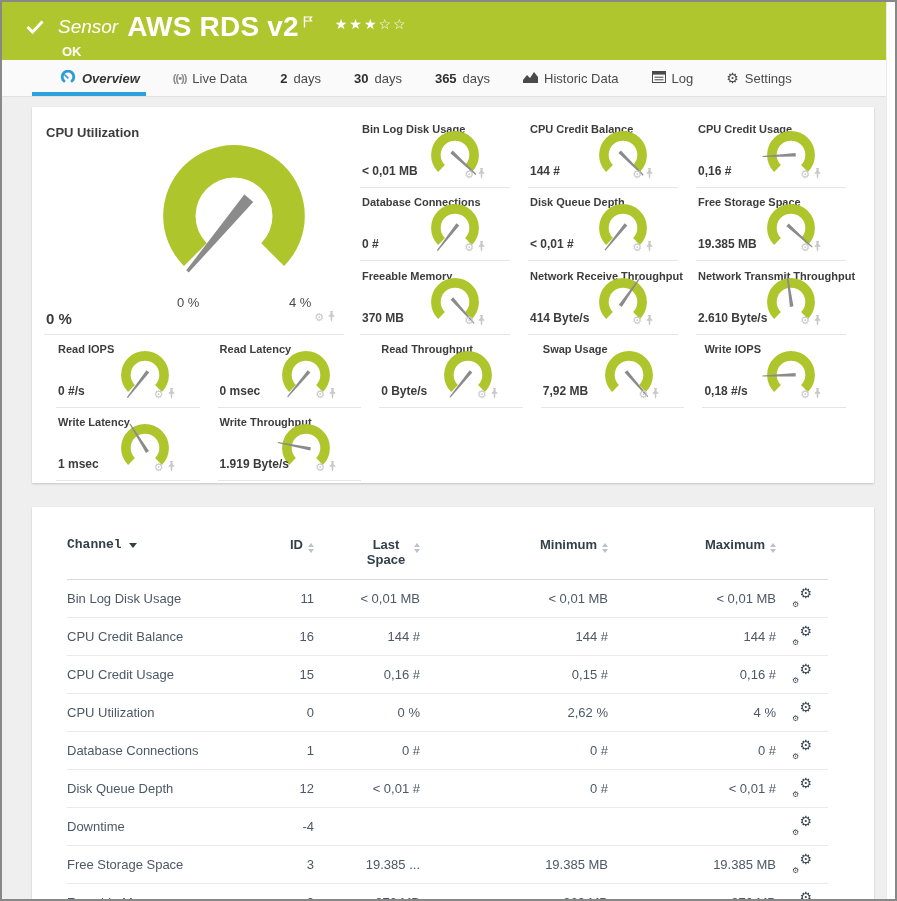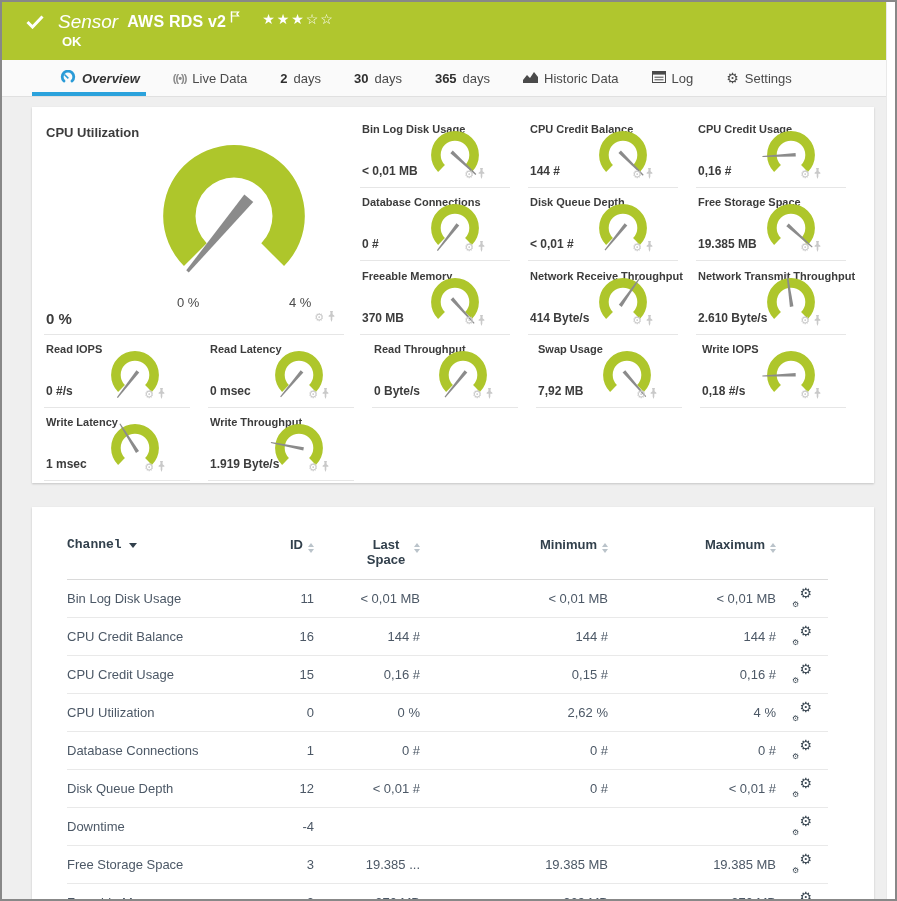--- a/index.html
+++ b/index.html
@@ -8,21 +8,21 @@
            display:flex; overflow:hidden; }
   .page { flex:1; display:flex; flex-direction:column; min-width:0; }
   .scroll-strip { width:9px; background:#fff; border-left:1px solid #e9e9e9; }
 
   
   .sensor-header { background:#b0c62e; color:#fff; height:58px; flex:none;
                    padding:9px 0 0 24px; }
   .hrow1 { display:flex; align-items:center; }
   .check-icon { margin-right:14px; display:inline-flex; }
   .sensor-label { font-style:italic; font-size:19px; margin-right:9px; }
-  .sensor-name { font-size:16px; font-weight:bold; letter-spacing:.2px; }
+  .sensor-name { font-size:28px; font-weight:bold; letter-spacing:.2px; }
   .flag-icon { margin:-10px 0 0 4px; display:inline-flex; }
   .stars { font-size:14px; letter-spacing:2px; margin:-6px 0 0 22px; }
   .hrow2 { margin-left:36px; margin-top:1px; font-size:13px; font-weight:bold; }
 
   
   .tabbar { height:37px; flex:none; background:#fafafa; border-bottom:1px solid #e0e0e0;
             display:flex; align-items:center; padding-left:58px; gap:33px; }
   .tab { display:flex; align-items:center; gap:6px; font-size:13px; color:#4a4a4a;
          position:relative; cursor:pointer; white-space:nowrap; }
   .tab .num { font-weight:bold; color:#2f2f2f; }
@@ -42,21 +42,21 @@
                border-bottom:1px solid #e6e6e6; margin-right:16px; }
   .big-title { position:absolute; top:10px; left:2px; font-size:13px; font-weight:bold; color:#3c3c3c; }
   .big-dial  { position:absolute; top:24px; left:110px; width:160px; height:154px; }
   .big-dial svg, .small-dial svg { width:100%; height:100%; overflow:visible; }
   .big-scale-min { position:absolute; bottom:24px; left:133px; font-size:13px; color:#4a4a4a; }
   .big-scale-max { position:absolute; bottom:24px; left:245px; font-size:13px; color:#4a4a4a; }
   .big-value { position:absolute; bottom:7px; left:2px; font-size:15px; font-weight:bold; color:#3c3c3c; }
   .big-panel .panel-icons { bottom:8px; right:8px; }
 
   .small-grid { flex:1; display:grid; grid-template-columns:repeat(3,1fr); }
-  .bottom-grid { display:grid; grid-template-columns:repeat(5,1fr); }
+  .bottom-grid { display:grid; grid-template-columns:repeat(5,1fr);margin-left:12px; }
   .small-panel { position:relative; height:73px; border-bottom:1px solid #e6e6e6;
                  margin-right:18px; cursor:pointer; }
   .small-title { position:absolute; top:8px; left:2px; font-size:11px; font-weight:bold;
                  color:#3c3c3c; white-space:nowrap; }
   .small-value { position:absolute; bottom:9px; left:2px; font-size:12px; font-weight:bold; color:#3c3c3c; }
   .small-dial  { position:absolute; top:14px; right:28px; width:54px; height:52px; }
   .panel-icons { position:absolute; bottom:4px; right:24px; display:flex; align-items:center;
                  gap:3px; color:#c9c9c9; }
   .panel-icons .gear-glyph { font-size:11px; }
 

